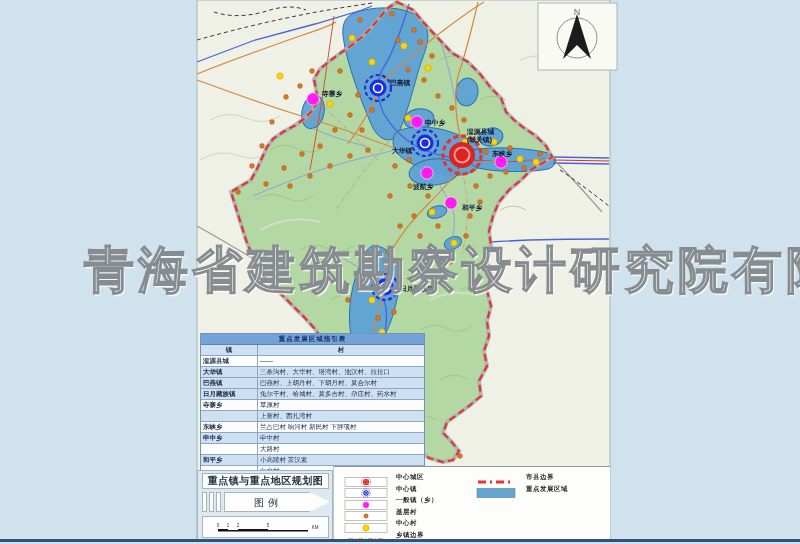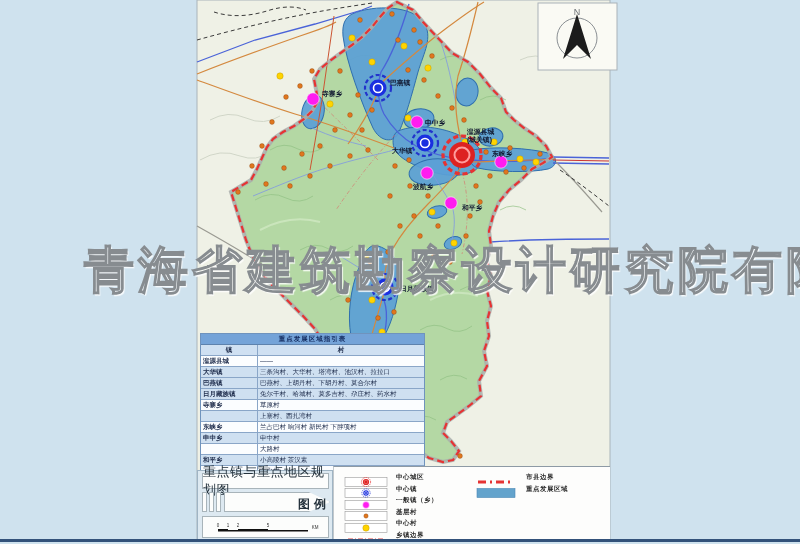--- a/index.html
+++ b/index.html
@@ -33,30 +33,30 @@
   .t-head .t-cell-town, .t-head .t-cell-vill { text-align:center; font-weight:bold; }
   .t-shade { background:#cfe0f1; }
   .t-plain { background:#fbfdff; }
 
   
   #title-block { position:absolute; left:197px; top:470px; width:136px;
     height:70px; background:#dde9f1; border:1px solid #9fb4c4; z-index:20; }
   #map-title-box { position:absolute; left:4px; top:2px; width:127px; height:16px;
     background:#fcfdfc; border:1px solid #a8b4ba; display:flex;
     align-items:center; justify-content:center; }
-  #map-title-box span { font-family:"Liberation Serif", serif; font-weight:normal;
-    font-size:13px; color:#24323c; letter-spacing:0.5px; }
+  #map-title-box span { font-family:"Liberation Serif", serif; font-weight:bold;
+    font-size:10px; color:#24323c; letter-spacing:0.5px; }
   .legend-bar { position:absolute; top:21px; width:5px; height:20px;
     background:#fcfdfc; border:1px solid #a8b4ba; }
   #legend-banner { position:absolute; left:26px; top:21px; width:106px; height:20px; }
   #legend-banner .arrow-shape { position:absolute; inset:0; background:#fcfdfc;
     border:1px solid #a8b4ba;
     clip-path:polygon(0 0, 80% 0, 100% 50%, 80% 100%, 0 100%); }
-  #legend-banner span { position:absolute; left:30px; top:4px; font-weight:bold;
-    font-size:12px; letter-spacing:4px; color:#24323c;margin-left:44px; }
+  #legend-banner span { position:absolute; left:30px; top:4px; font-weight:normal;
+    font-size:10px; letter-spacing:4px; color:#24323c; }
   #scale-box { position:absolute; left:4px; top:45px; width:127px; height:22px;
     background:#fcfdfc; border:1px solid #a8b4ba; }
   #scale-box svg { position:absolute; left:10px; top:4px; }
 
   
   #legend-panel { position:absolute; left:333px; top:466px; width:277px;
     height:74px; background:#fdfdfc; border-top:1px solid #8d9aa5;
     border-left:1px solid #c2c8cc; z-index:20; }
   .lg-col { position:absolute; top:5px; }
   #lg-col1 { left:10px; }

